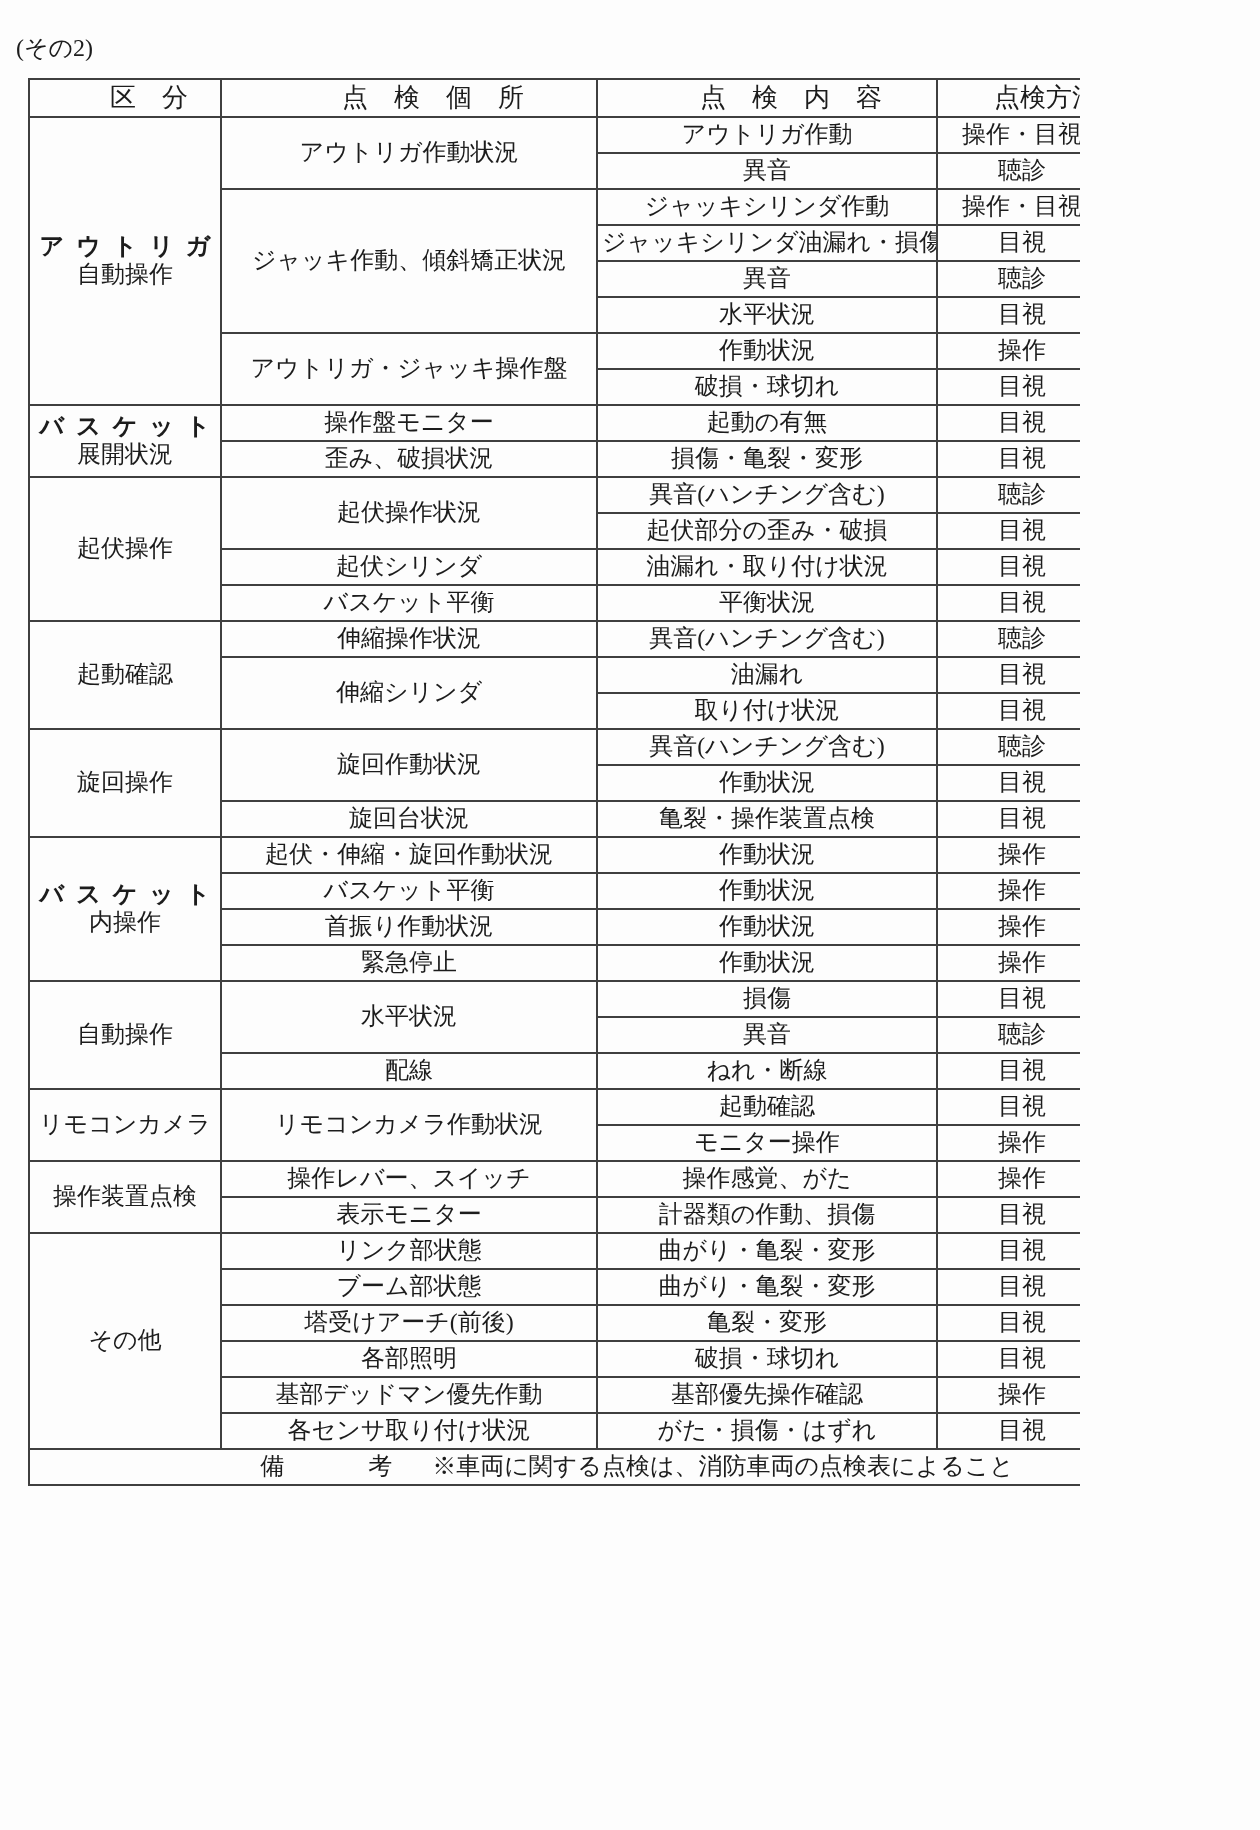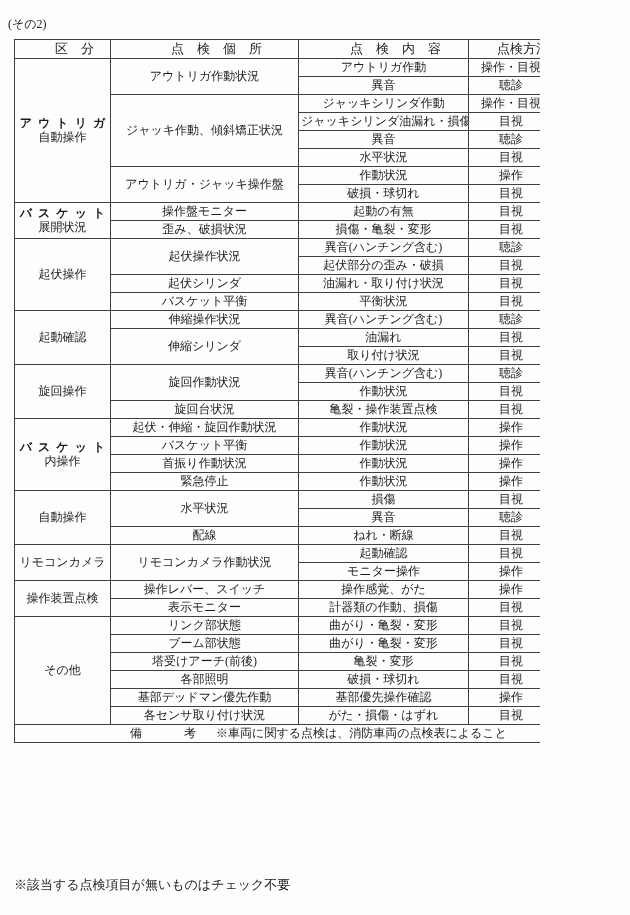--- a/index.html
+++ b/index.html
@@ -290,14 +290,13 @@
       <td>目視</td>
       <td></td>
     </tr>
 
     <tr>
       <td class="remarks-cell" colspan="5"><span class="rlabel">備　　考</span><span>※車両に関する点検は、消防車両の点検表によること</span></td>
     </tr>
   </tbody>
     </table>
 
-  <div class="footnote">※該当する点検項目が無いものはチェック不要</div>
 </div>
 
 </body></html>

